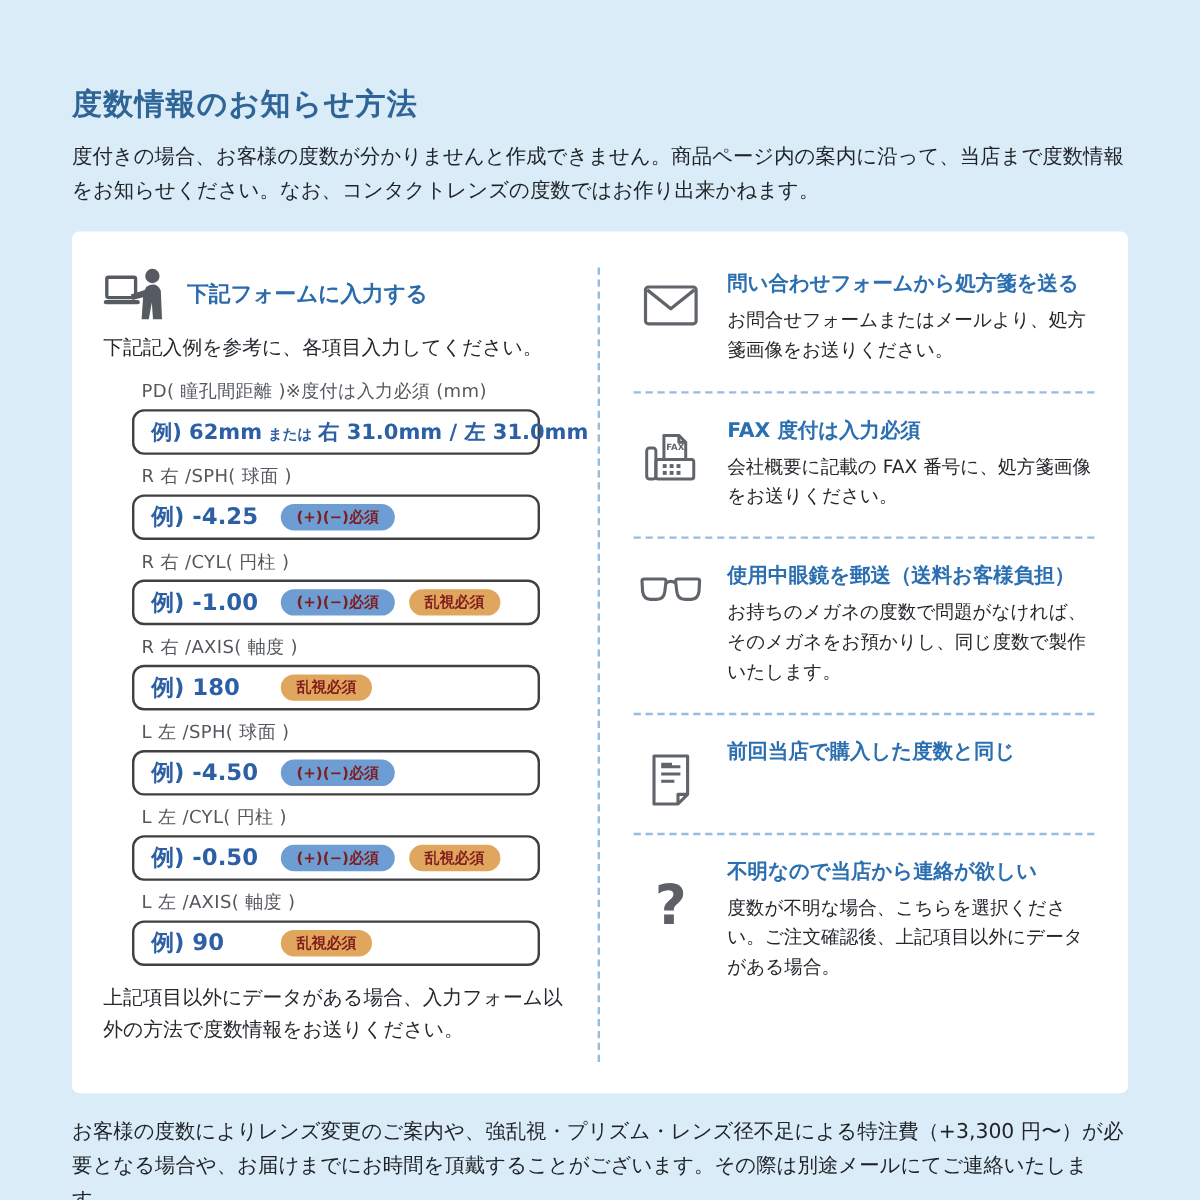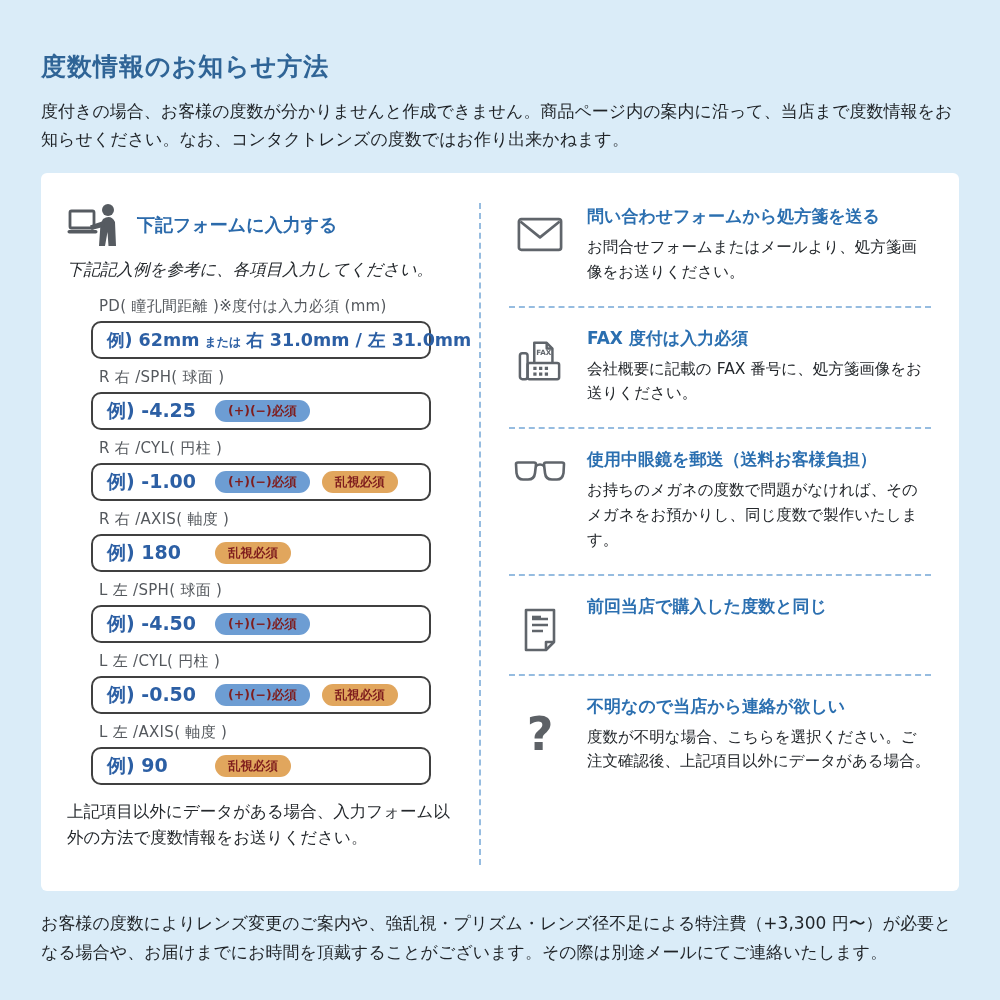--- a/index.html
+++ b/index.html
@@ -2,21 +2,21 @@
 <html><head>
 <meta charset="utf-8">
 <style>
   * { box-sizing: border-box; }
   html, body { margin: 0; padding: 0; }
   body {
     width: 1000px; height: 1000px; overflow: hidden;
     font-family: "DejaVu Sans", "Liberation Sans", sans-serif;
     background: #daecf8;
   }
-  .page { width: 1000px; height: 737px; padding: 50px 41px 0; }
+  .page { width: 1000px; height: 737px; padding: 50px 60px 0; margin-top: 20px; }
 
   .page-title {
     margin: 0 0 15px; font-size: 25px; font-weight: bold;
     color: #2f6496; letter-spacing: 1px;
   }
   .intro {
     margin: 0 0 20px; font-size: 17px; line-height: 1.62; color: #1f2327;
   }
 
   .panel {
@@ -28,21 +28,21 @@
     border-left: 2px dashed #96bce0; width: 0;
   }
 
   .col-left  { width: 438px; padding: 0 20px 0 26px; }
   .col-right { flex: 1; padding: 0 28px 0 30px; }
 
   .form-header { display: flex; align-items: center; gap: 14px; margin: 0 0 12px; }
   .form-header .hdr-icon { width: 56px; text-align: center; }
   .form-heading { font-size: 18px; font-weight: bold; color: #2b6aab; font-family: Liberation Serif, serif; }
 
-  .instruction { margin: 0 0 16px; font-size: 16.5px; color: #24282c; font-style: italic; }
+  .instruction { margin: 0 0 16px; font-size: 16.5px; color: #24282c; }
 
   .fields { padding-left: 24px; }
   .field-label {
     font-size: 15px; font-weight: normal; color: #54585d;
     margin: 0 0 5px 8px; letter-spacing: .3px;
   }
   .example-box {
     width: 340px; height: 38px; background: #fff;
     border: 2px solid #404040; border-radius: 10px;
     display: flex; align-items: center;

